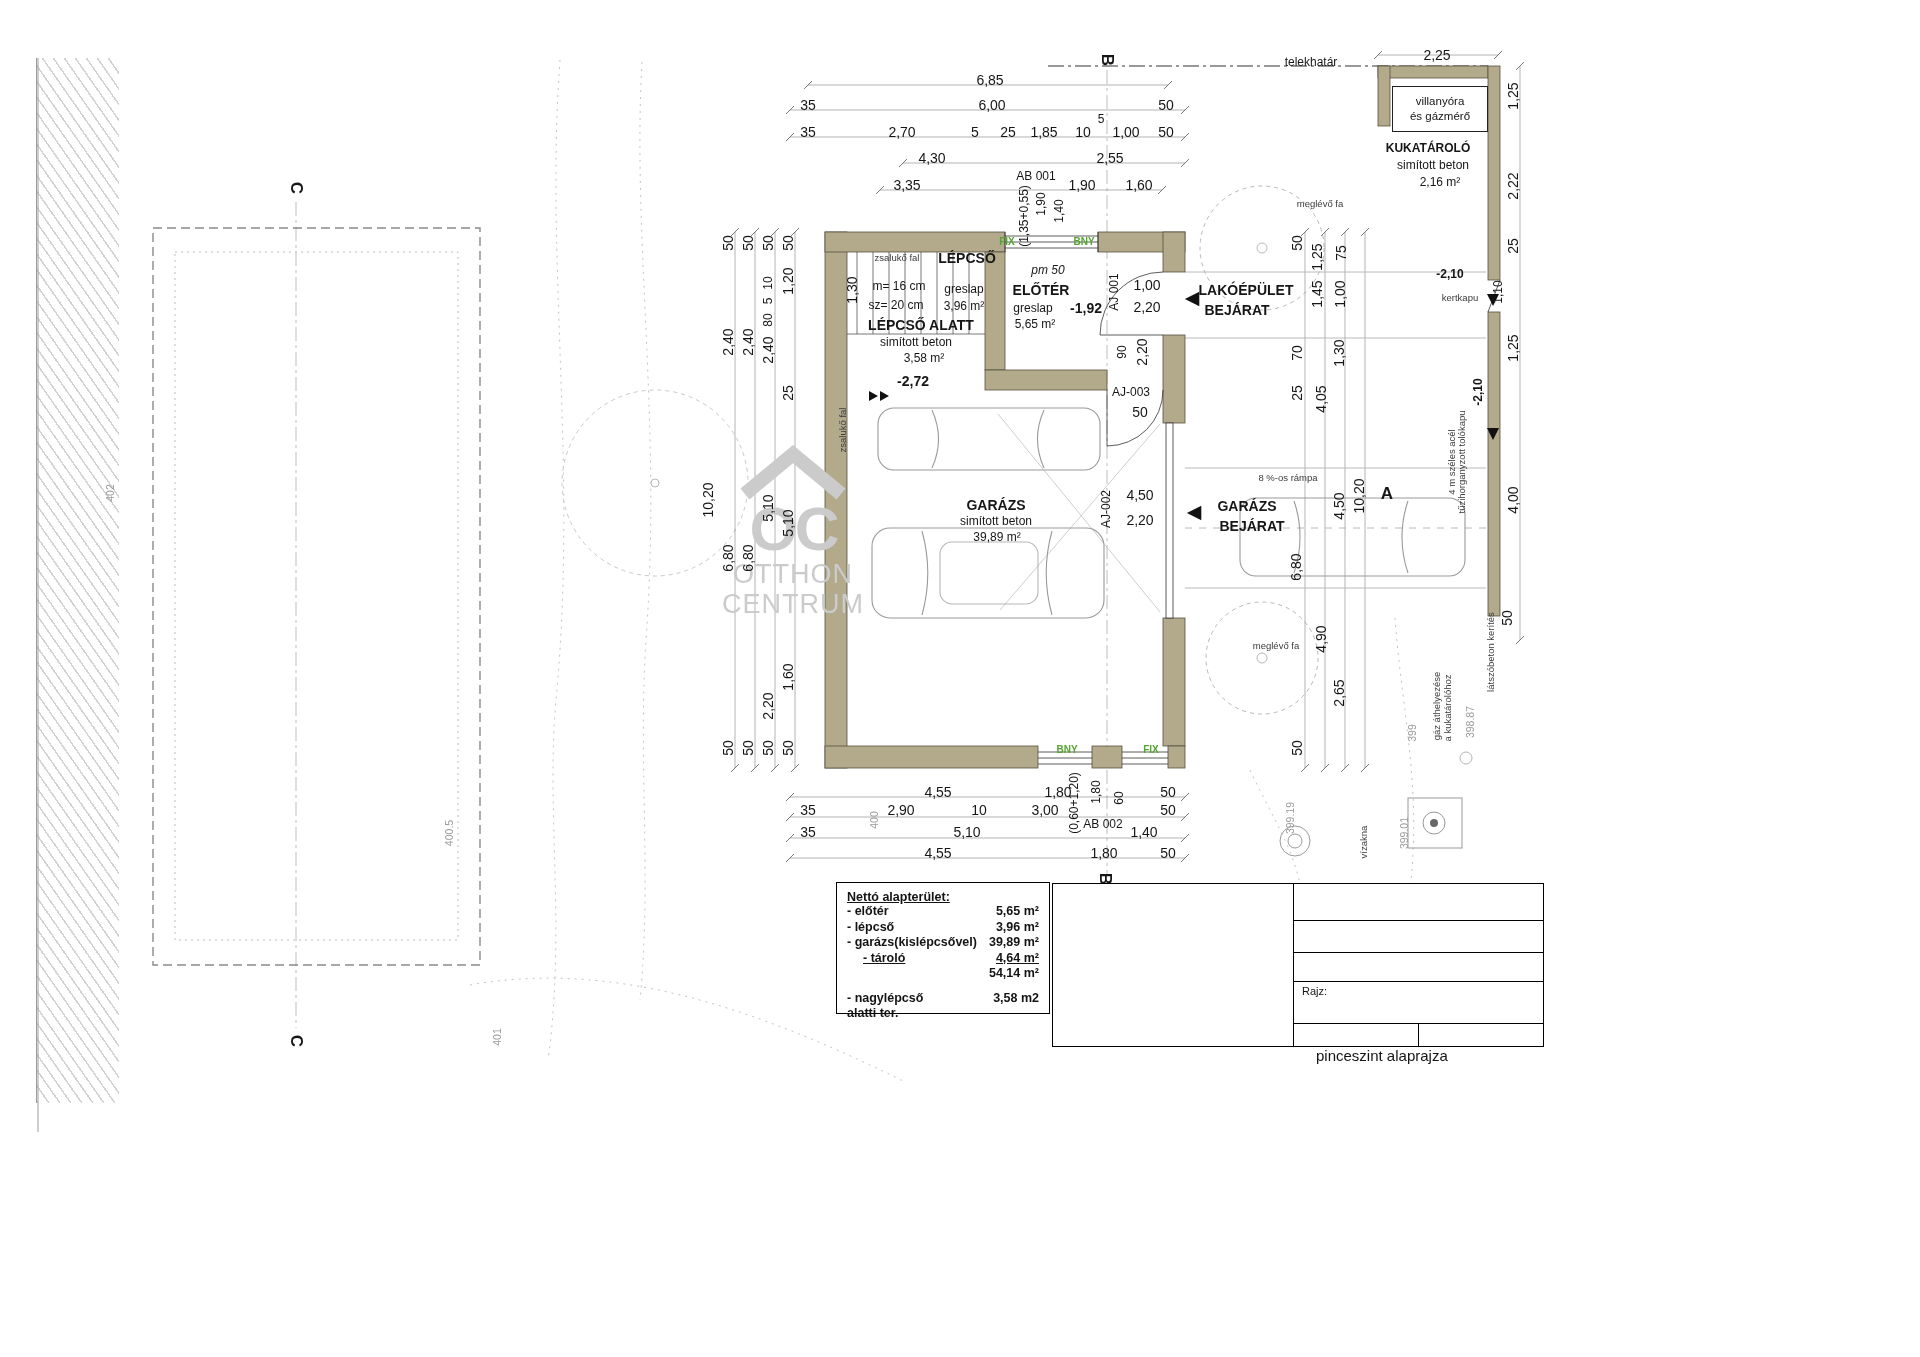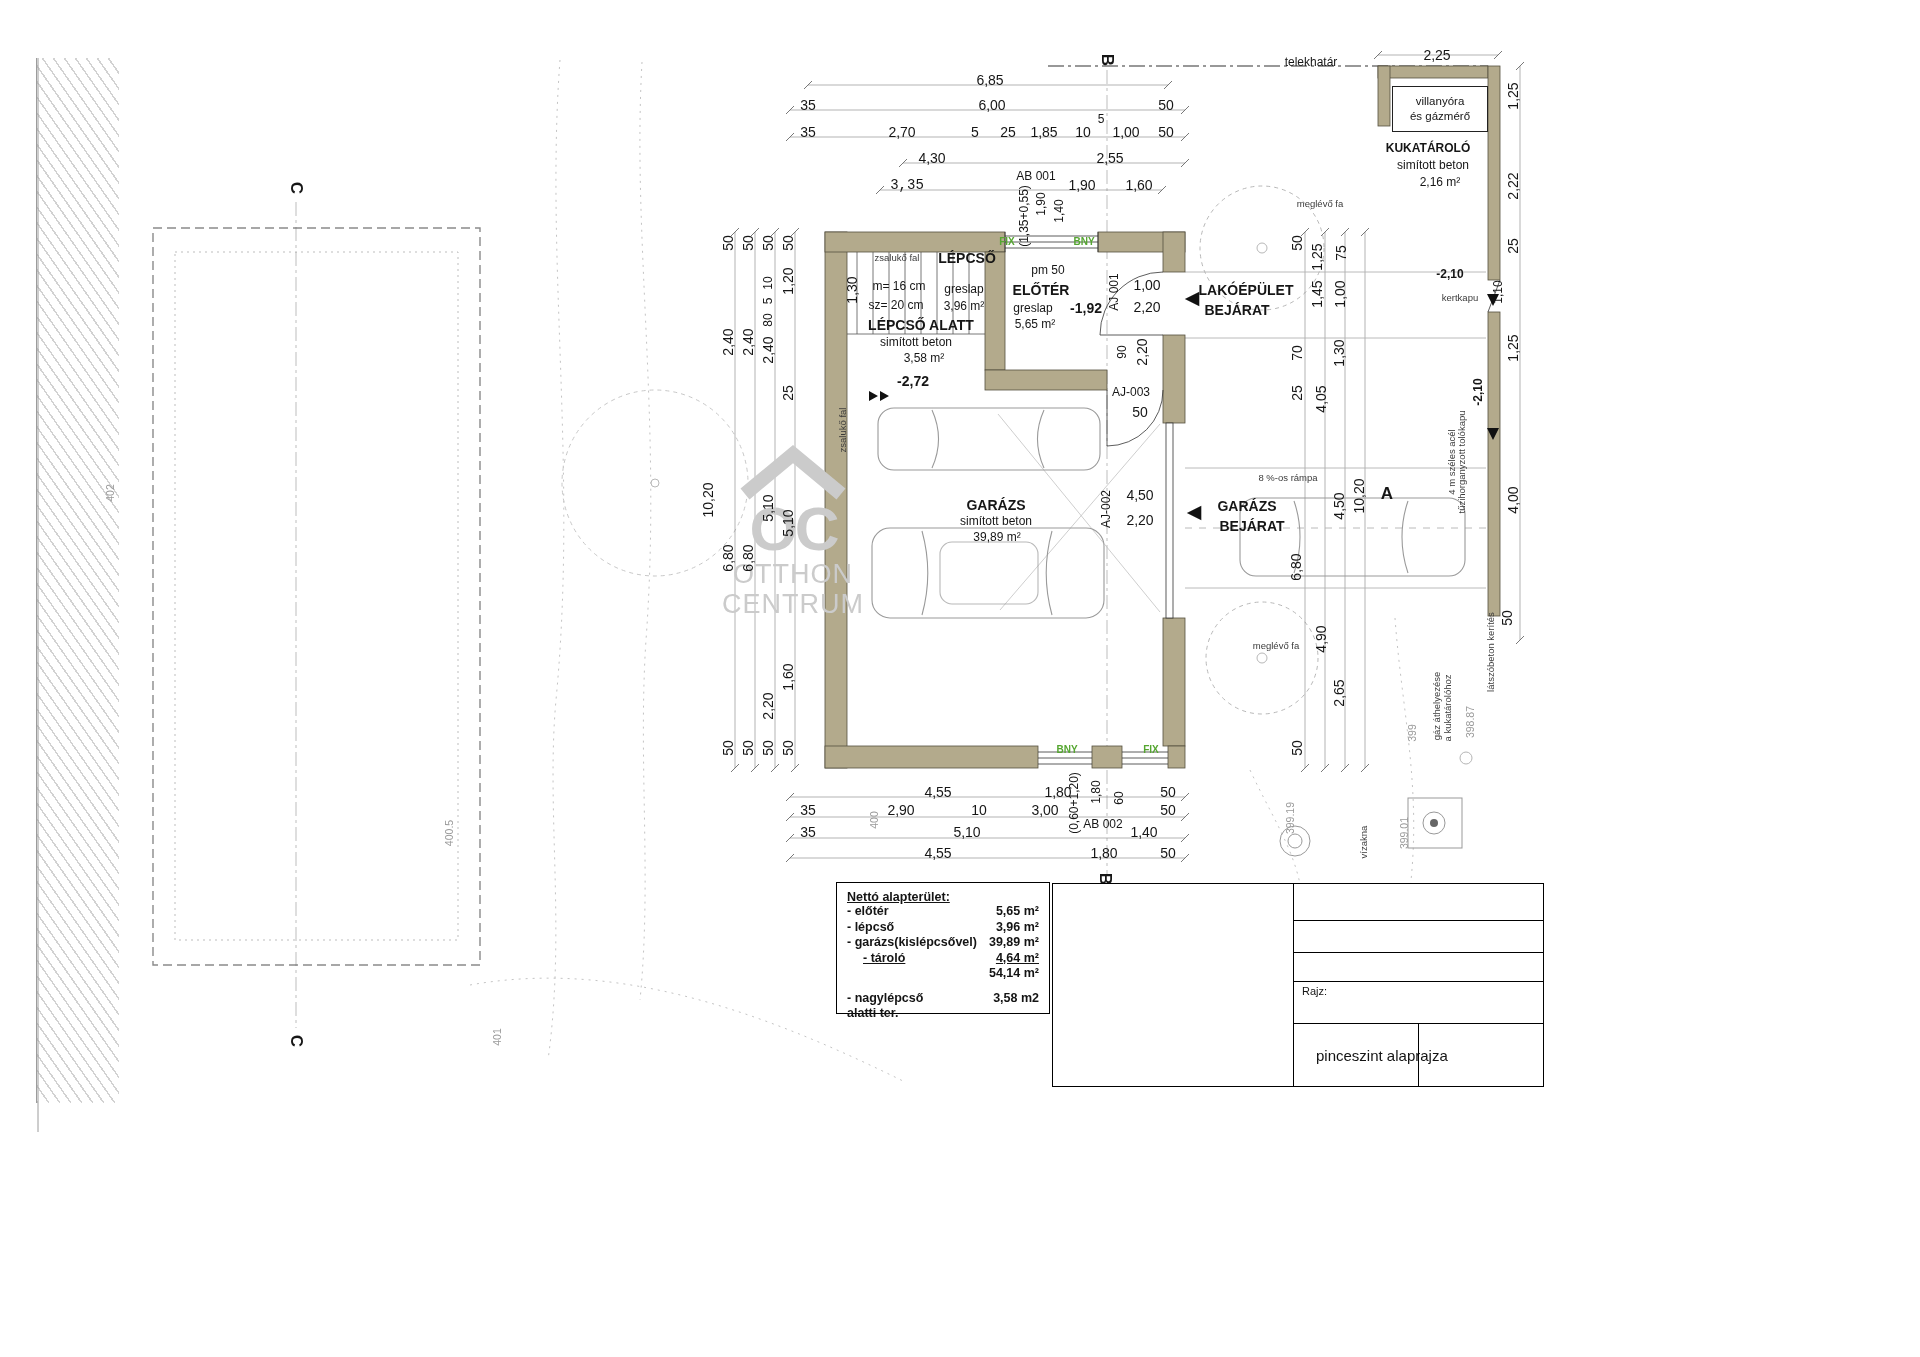--- a/index.html
+++ b/index.html
@@ -28,21 +28,21 @@
        border:1.5px solid #222;background:#fff;display:flex;flex-direction:column;
        align-items:center;justify-content:center;font-size:11.5px;line-height:1.3;}
   .area-box{position:absolute;left:836px;top:882px;width:214px;height:132px;
        border:1.2px solid #000;background:#fff;padding:7px 10px 0 10px;
        box-sizing:border-box;font-size:12.5px;font-weight:bold;}
   .area-title{text-decoration:underline;margin-bottom:0;}
   .arow{display:flex;justify-content:space-between;line-height:15.5px;}
   .arow.u{text-decoration:underline;margin-left:16px;}
   .arow.gap{margin-top:9px;gap:39px;}
   .arow .aval{min-width:62px;text-align:right;}
-  .titleblock{position:absolute;left:1052px;top:883px;width:492px;height:204px;
+  .titleblock{position:absolute;left:1052px;top:883px;width:492px;height:164px;
        border:1.3px solid #000;background:#fff;box-sizing:border-box;display:flex;}
   .tb-left{flex:1;}
   .tb-right{width:250px;border-left:1.3px solid #000;display:flex;flex-direction:column;box-sizing:border-box;}
   .tb-row{border-bottom:1.3px solid #000;box-sizing:border-box;}
   .tb-right .tb-row:last-child{border-bottom:none;}
   .r1{height:37px;} .r2{height:32px;} .r3{height:29px;}
   .r4{height:42px;padding:3px 8px;}
   .rajz-label{font-size:11px;display:block;}
   .rajz-value{font-size:15px;padding:2px 0 0 14px;margin-top:48px;}
   .r5{flex:1;display:flex;}
@@ -176,37 +176,37 @@
     <span class="lbl" style="left: 808px; top: 132px; transform: translate(-50%, -50%);">35</span>
     <span class="lbl" style="left: 902px; top: 132px; transform: translate(-50%, -50%);">2,70</span>
     <span class="lbl" style="left: 975px; top: 132px; transform: translate(-50%, -50%);">5</span>
     <span class="lbl" style="left: 1008px; top: 132px; transform: translate(-50%, -50%);">25</span>
     <span class="lbl" style="left: 1044px; top: 132px; transform: translate(-50%, -50%);">1,85</span>
     <span class="lbl" style="left: 1083px; top: 132px; transform: translate(-50%, -50%);">10</span>
     <span class="lbl" style="left: 1126px; top: 132px; transform: translate(-50%, -50%);">1,00</span>
     <span class="lbl" style="left: 1166px; top: 132px; transform: translate(-50%, -50%);">50</span>
     <span class="lbl" style="left: 932px; top: 158px; transform: translate(-50%, -50%);">4,30</span>
     <span class="lbl" style="left: 1110px; top: 158px; transform: translate(-50%, -50%);">2,55</span>
-    <span class="lbl" style="left: 907px; top: 185px; transform: translate(-50%, -50%); font-family: Liberation Mono, monospace;">3,35</span>
+    <span class="lbl" style="left: 907px; top: 185px; transform: translate(-50%, -50%);">3,35</span>
     <span class="lbl s" style="left: 1036px; top: 176px; transform: translate(-50%, -50%);">AB 001</span>
     <span class="lbl" style="left: 1082px; top: 185px; transform: translate(-50%, -50%);">1,90</span>
     <span class="lbl" style="left: 1139px; top: 185px; transform: translate(-50%, -50%);">1,60</span>
     <span class="lbl s" style="left: 1024px; top: 216px; transform: translate(-50%, -50%) rotate(-90deg);">(1,35+0,55)</span>
     <span class="lbl s" style="left: 1041px; top: 204px; transform: translate(-50%, -50%) rotate(-90deg);">1,90</span>
     <span class="lbl s" style="left: 1059px; top: 211px; transform: translate(-50%, -50%) rotate(-90deg);">1,40</span>
     <span class="lbl g" style="left: 1007px; top: 242px; transform: translate(-50%, -50%);">FIX</span>
     <span class="lbl g" style="left: 1084px; top: 242px; transform: translate(-50%, -50%);">BNY</span>
     <span class="lbl t" style="left: 897px; top: 258px; transform: translate(-50%, -50%);">zsalukő fal</span>
     <span class="lbl b" style="left: 967px; top: 258px; transform: translate(-50%, -50%);">LÉPCSŐ</span>
     <span class="lbl s" style="left: 899px; top: 286px; transform: translate(-50%, -50%);">m= 16 cm</span>
     <span class="lbl s" style="left: 964px; top: 289px; transform: translate(-50%, -50%);">greslap</span>
     <span class="lbl s" style="left: 896px; top: 305px; transform: translate(-50%, -50%);">sz= 20 cm</span>
     <span class="lbl s" style="left: 964px; top: 306px; transform: translate(-50%, -50%);">3,96 m²</span>
     <span class="lbl" style="left: 852px; top: 290px; transform: translate(-50%, -50%) rotate(-90deg);">1,30</span>
-    <span class="lbl s" style="left: 1048px; top: 270px; transform: translate(-50%, -50%);">pm 50</span>
+    <span class="lbl s" style="left: 1048px; top: 270px; transform: translate(-50%, -50%); font-style: italic;">pm 50</span>
     <span class="lbl b" style="left: 1041px; top: 290px; transform: translate(-50%, -50%);">ELŐTÉR</span>
     <span class="lbl s" style="left: 1033px; top: 308px; transform: translate(-50%, -50%);">greslap</span>
     <span class="lbl b" style="left: 1086px; top: 308px; transform: translate(-50%, -50%);">-1,92</span>
     <span class="lbl s" style="left: 1035px; top: 324px; transform: translate(-50%, -50%);">5,65 m²</span>
     <span class="lbl b" style="left: 921px; top: 325px; transform: translate(-50%, -50%);">LÉPCSŐ ALATT</span>
     <span class="lbl s" style="left: 916px; top: 342px; transform: translate(-50%, -50%);">simított beton</span>
     <span class="lbl s" style="left: 924px; top: 358px; transform: translate(-50%, -50%);">3,58 m²</span>
     <span class="lbl b" style="left: 913px; top: 381px; transform: translate(-50%, -50%);">-2,72</span>
     <span class="lbl s" style="left: 1114px; top: 292px; transform: translate(-50%, -50%) rotate(-90deg);">AJ 001</span>
     <span class="lbl" style="left: 1147px; top: 285px; transform: translate(-50%, -50%);">1,00</span>

